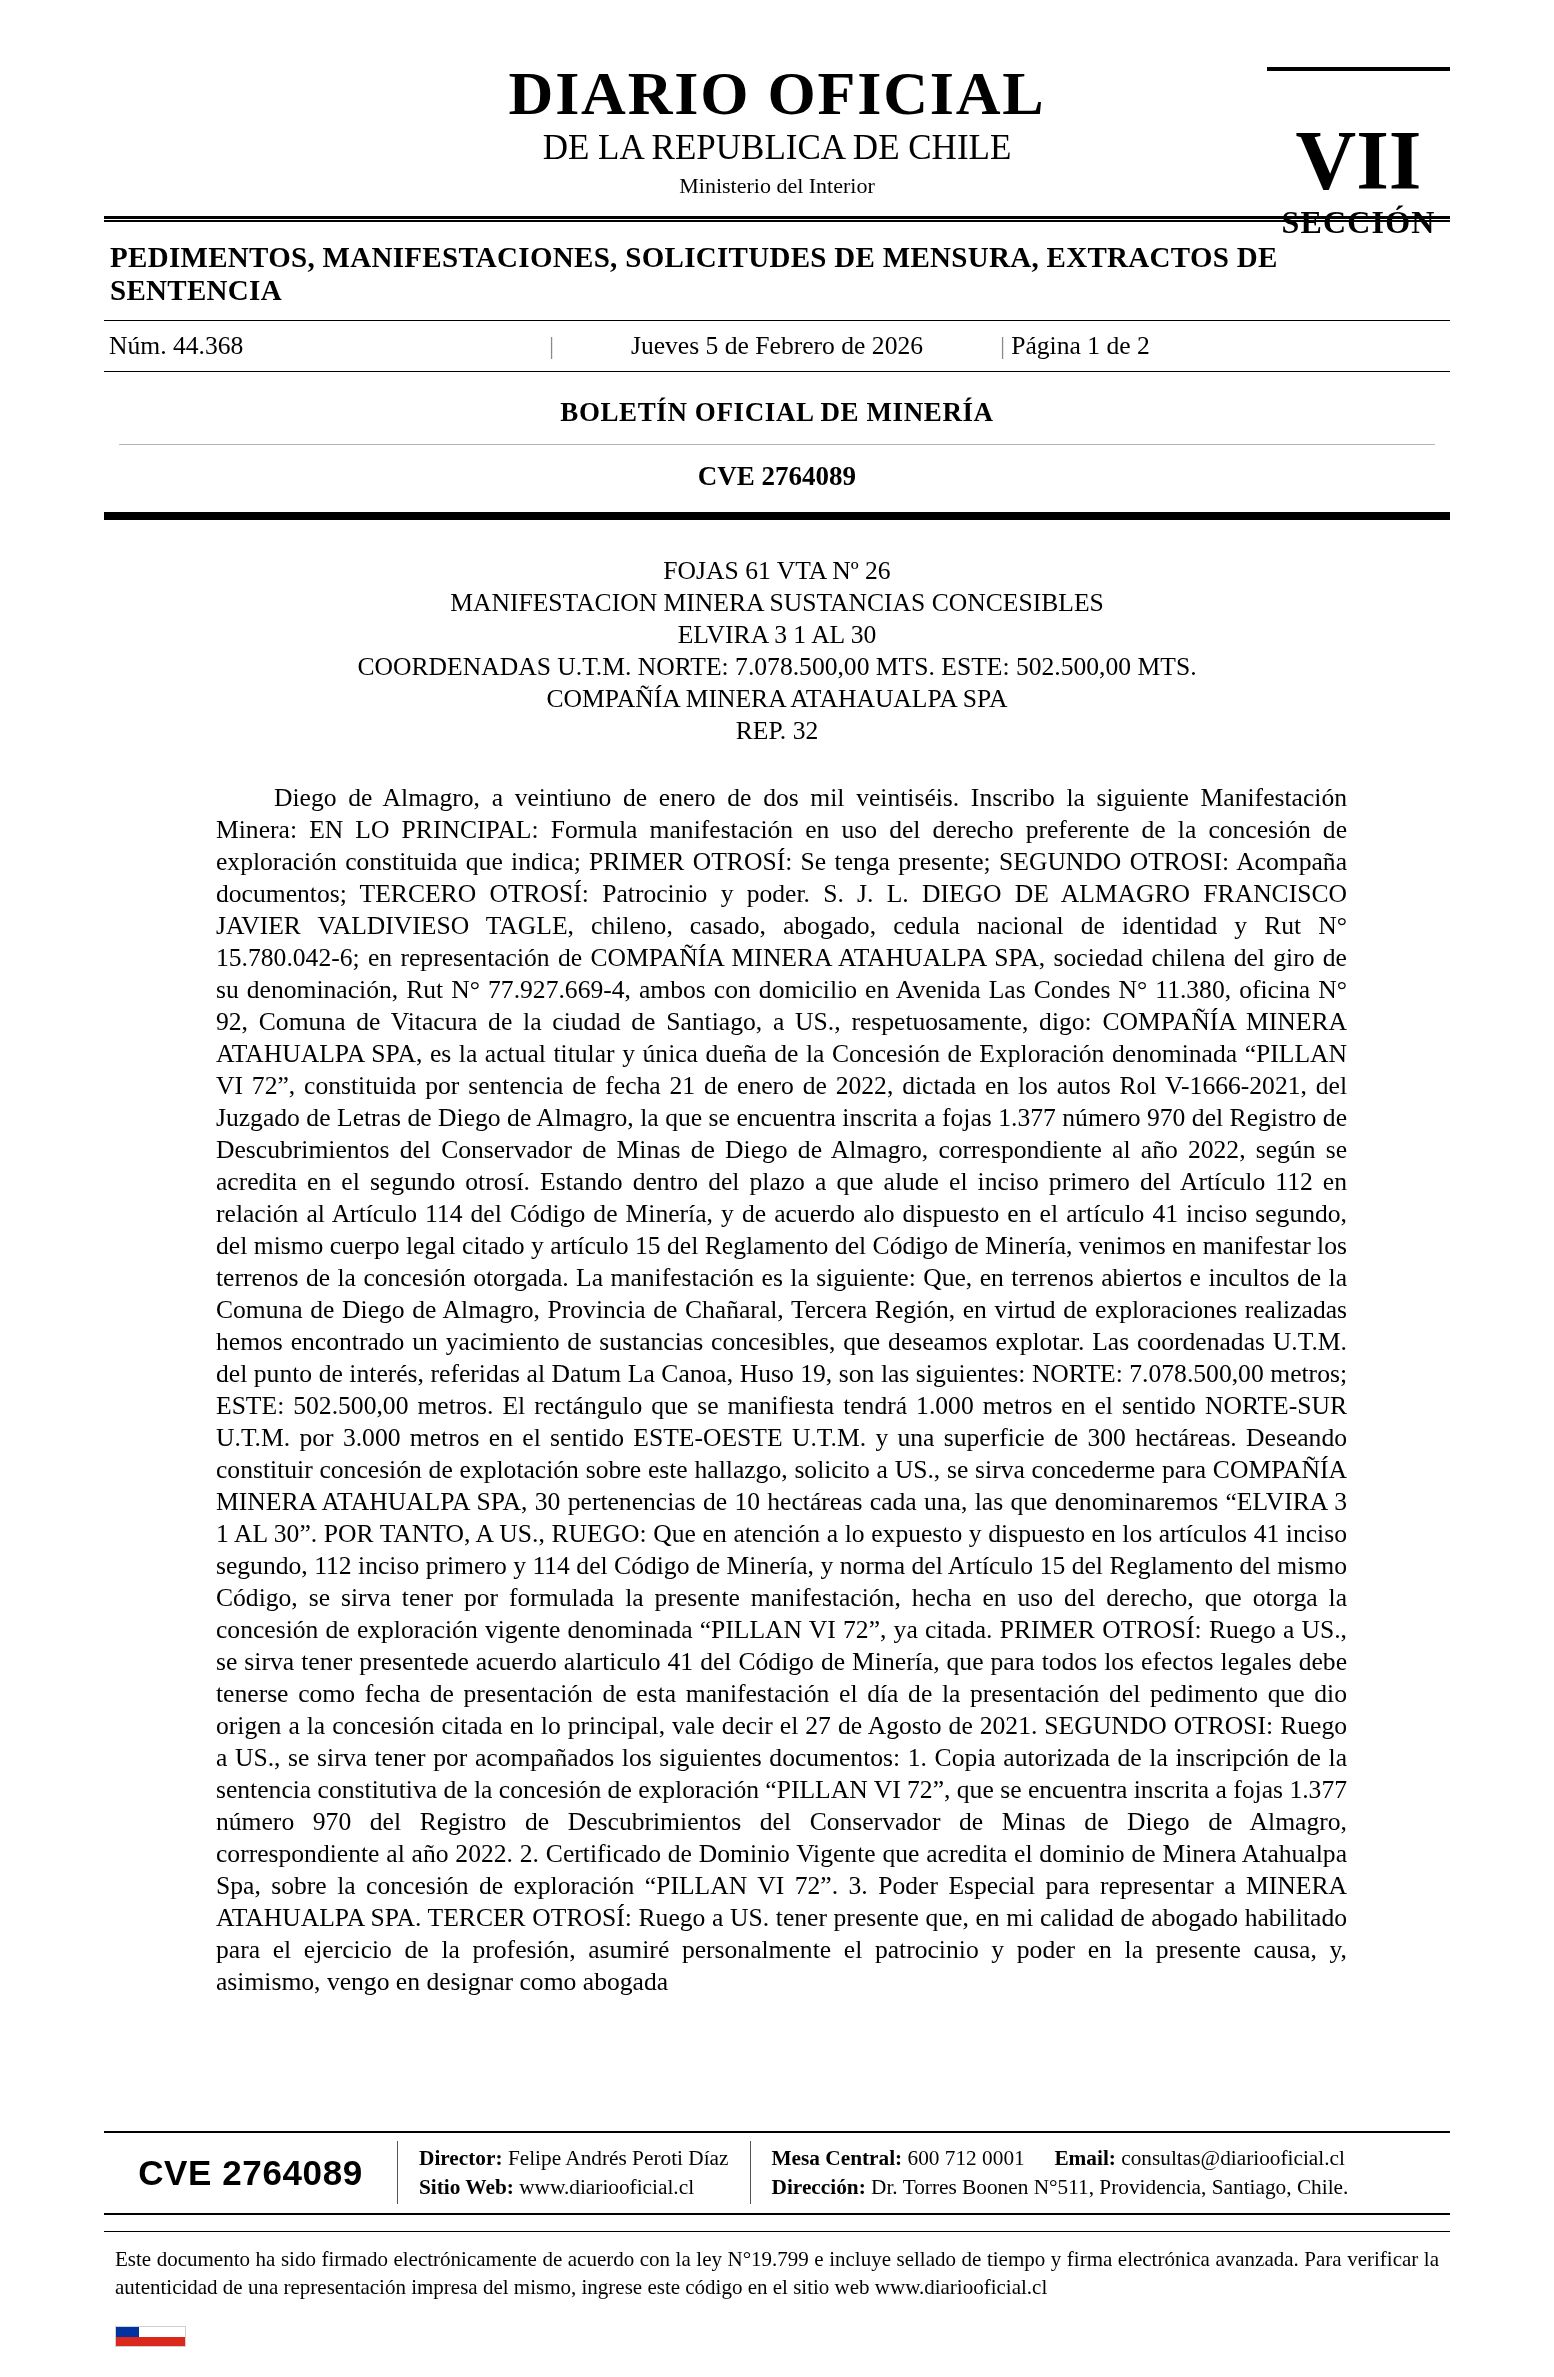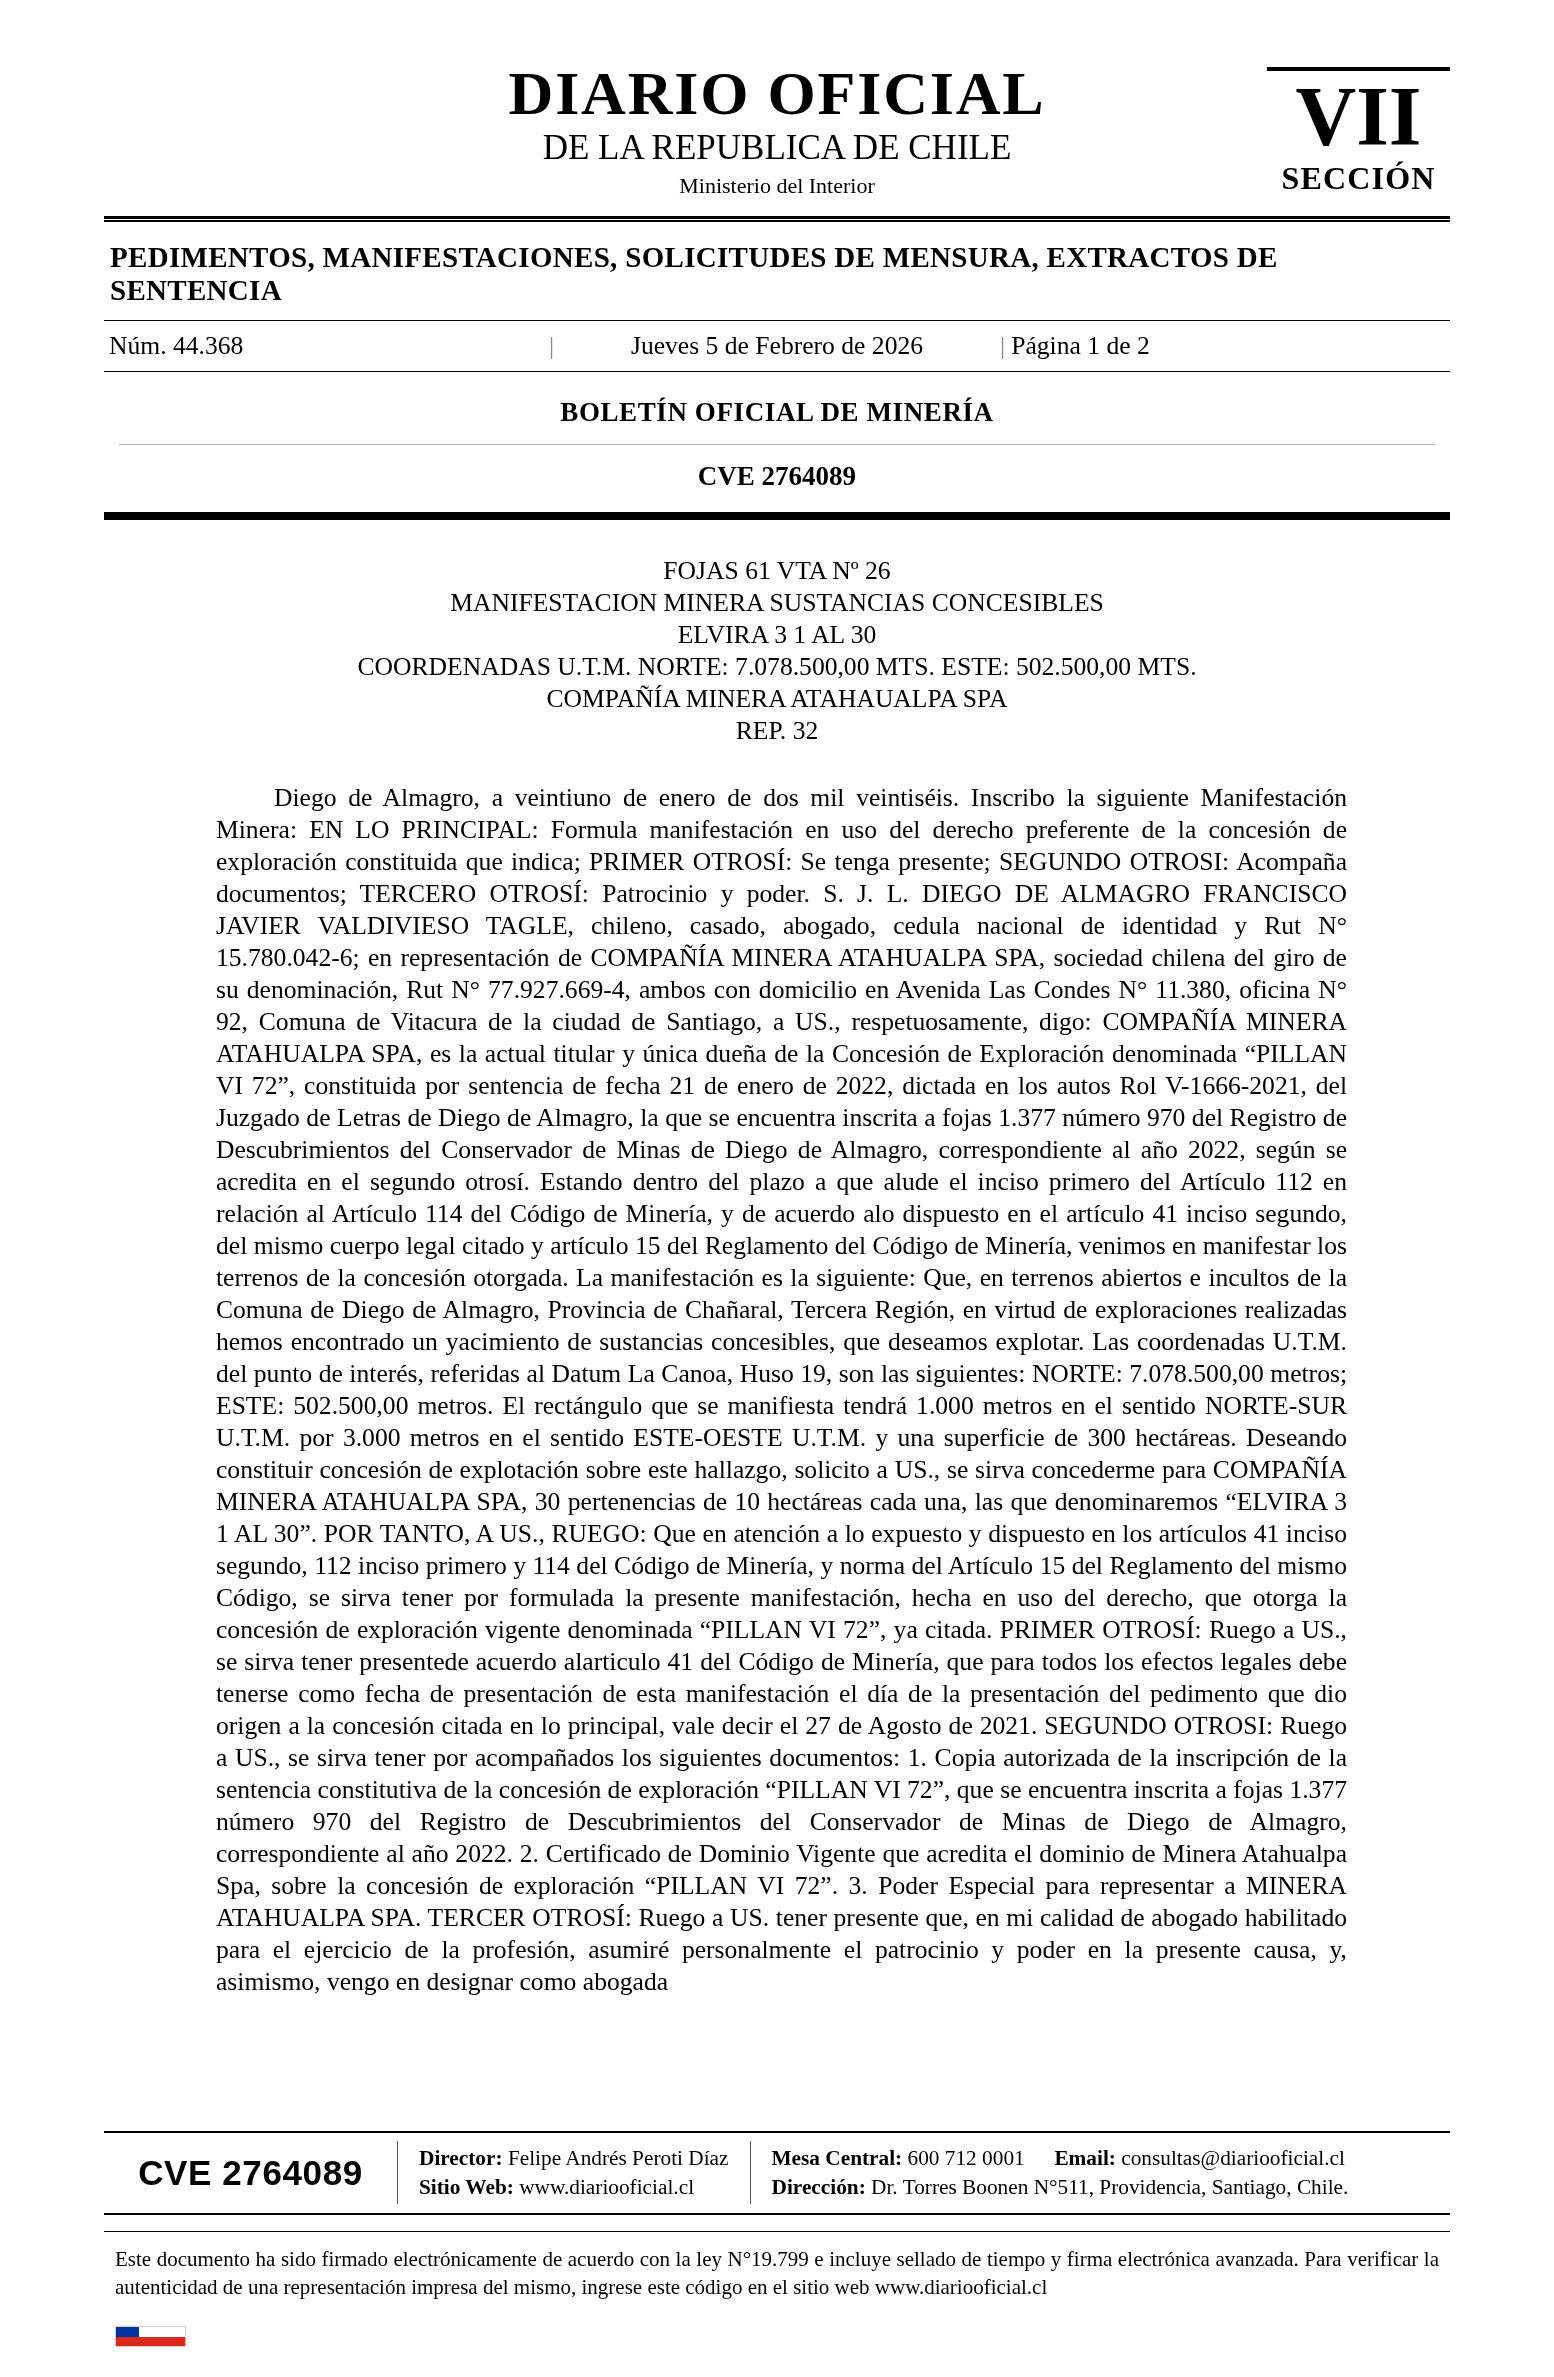--- a/index.html
+++ b/index.html
@@ -31,21 +31,21 @@
 
   .section-box {
     position: absolute;
     top: 6.1px;
     right: 104px;
     width: 183px;
     border-top: 4.3px solid #000;
     padding-top: 3.7px;
     text-align: center;
   }
-  .section-number { font-size: 84px; font-weight: bold; line-height: 1.0; }
+  .section-number { font-size: 84px; font-weight: bold; line-height: 1.0; margin-top: 44px; }
   .section-label { font-size: 32px; font-weight: bold; letter-spacing: 1.2px; margin-top: 1.2px; }
 
   
   .rule-double {
     margin: 17px 104px 0;
     height: 6.1px;
     border-top: 3px solid #000;
     border-bottom: 2.4px solid #000;
   }
   .rule-thin  { margin: 0 104px; border-top: 1.8px solid #000; }

